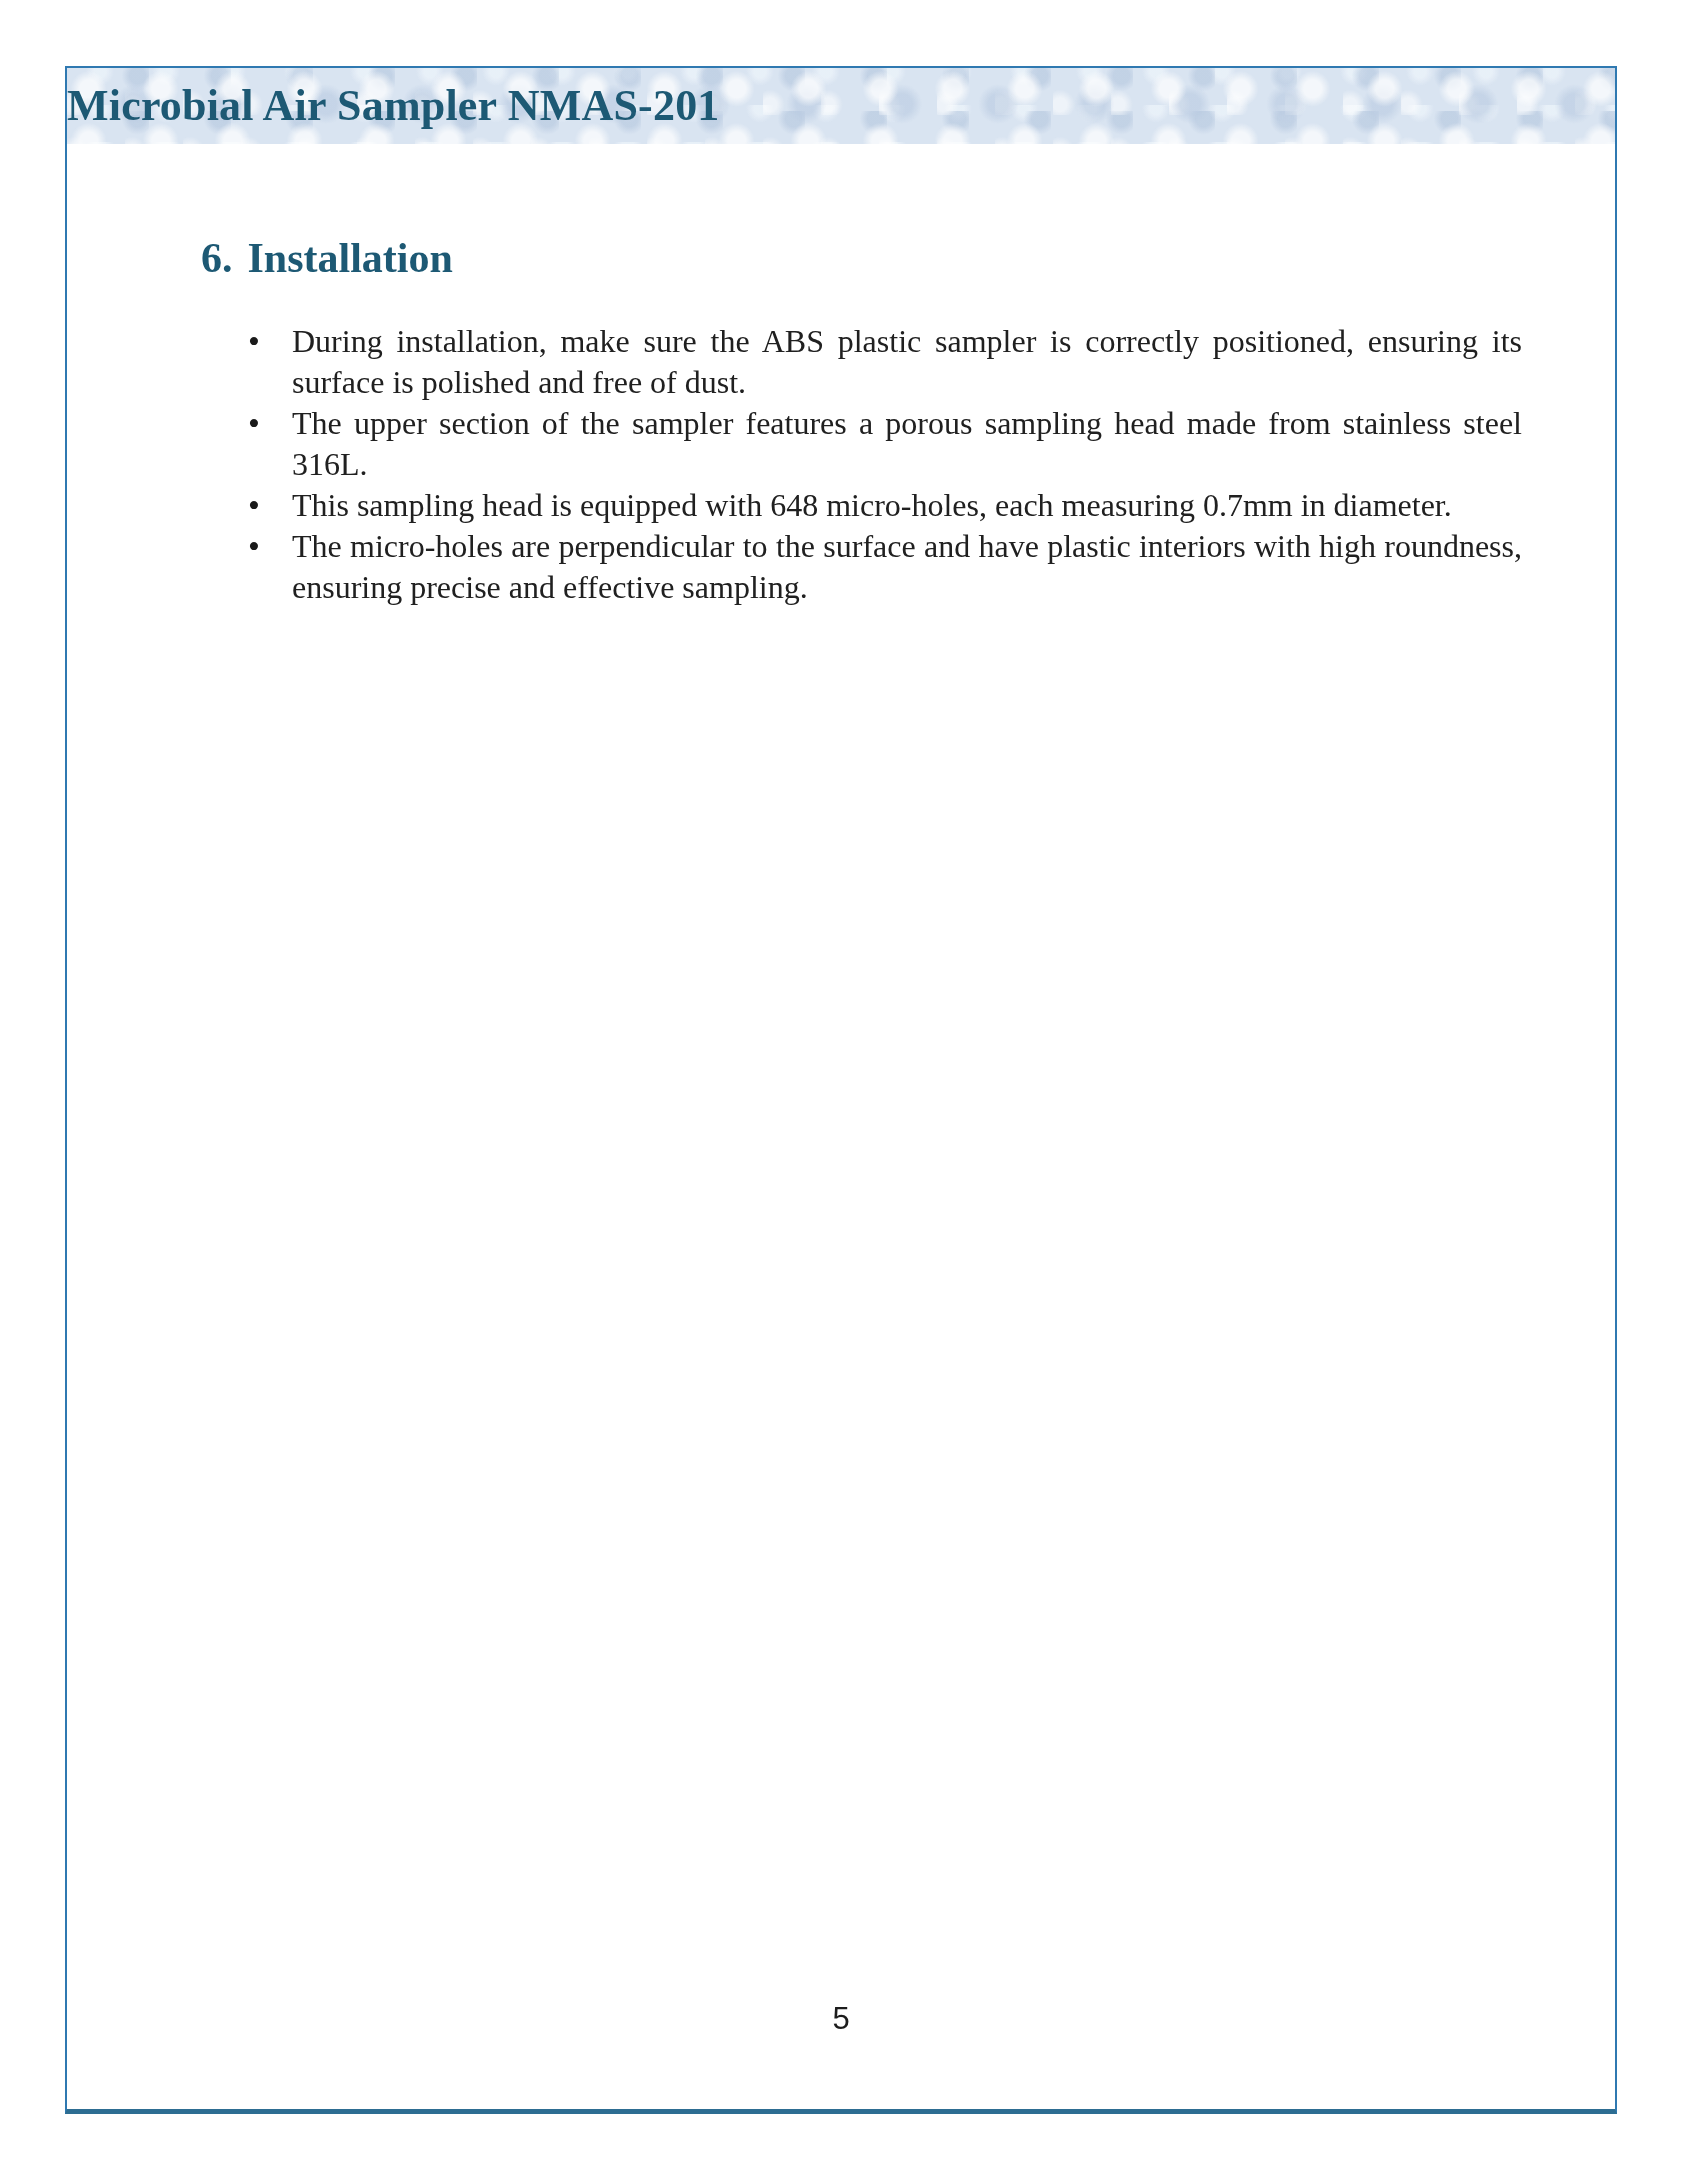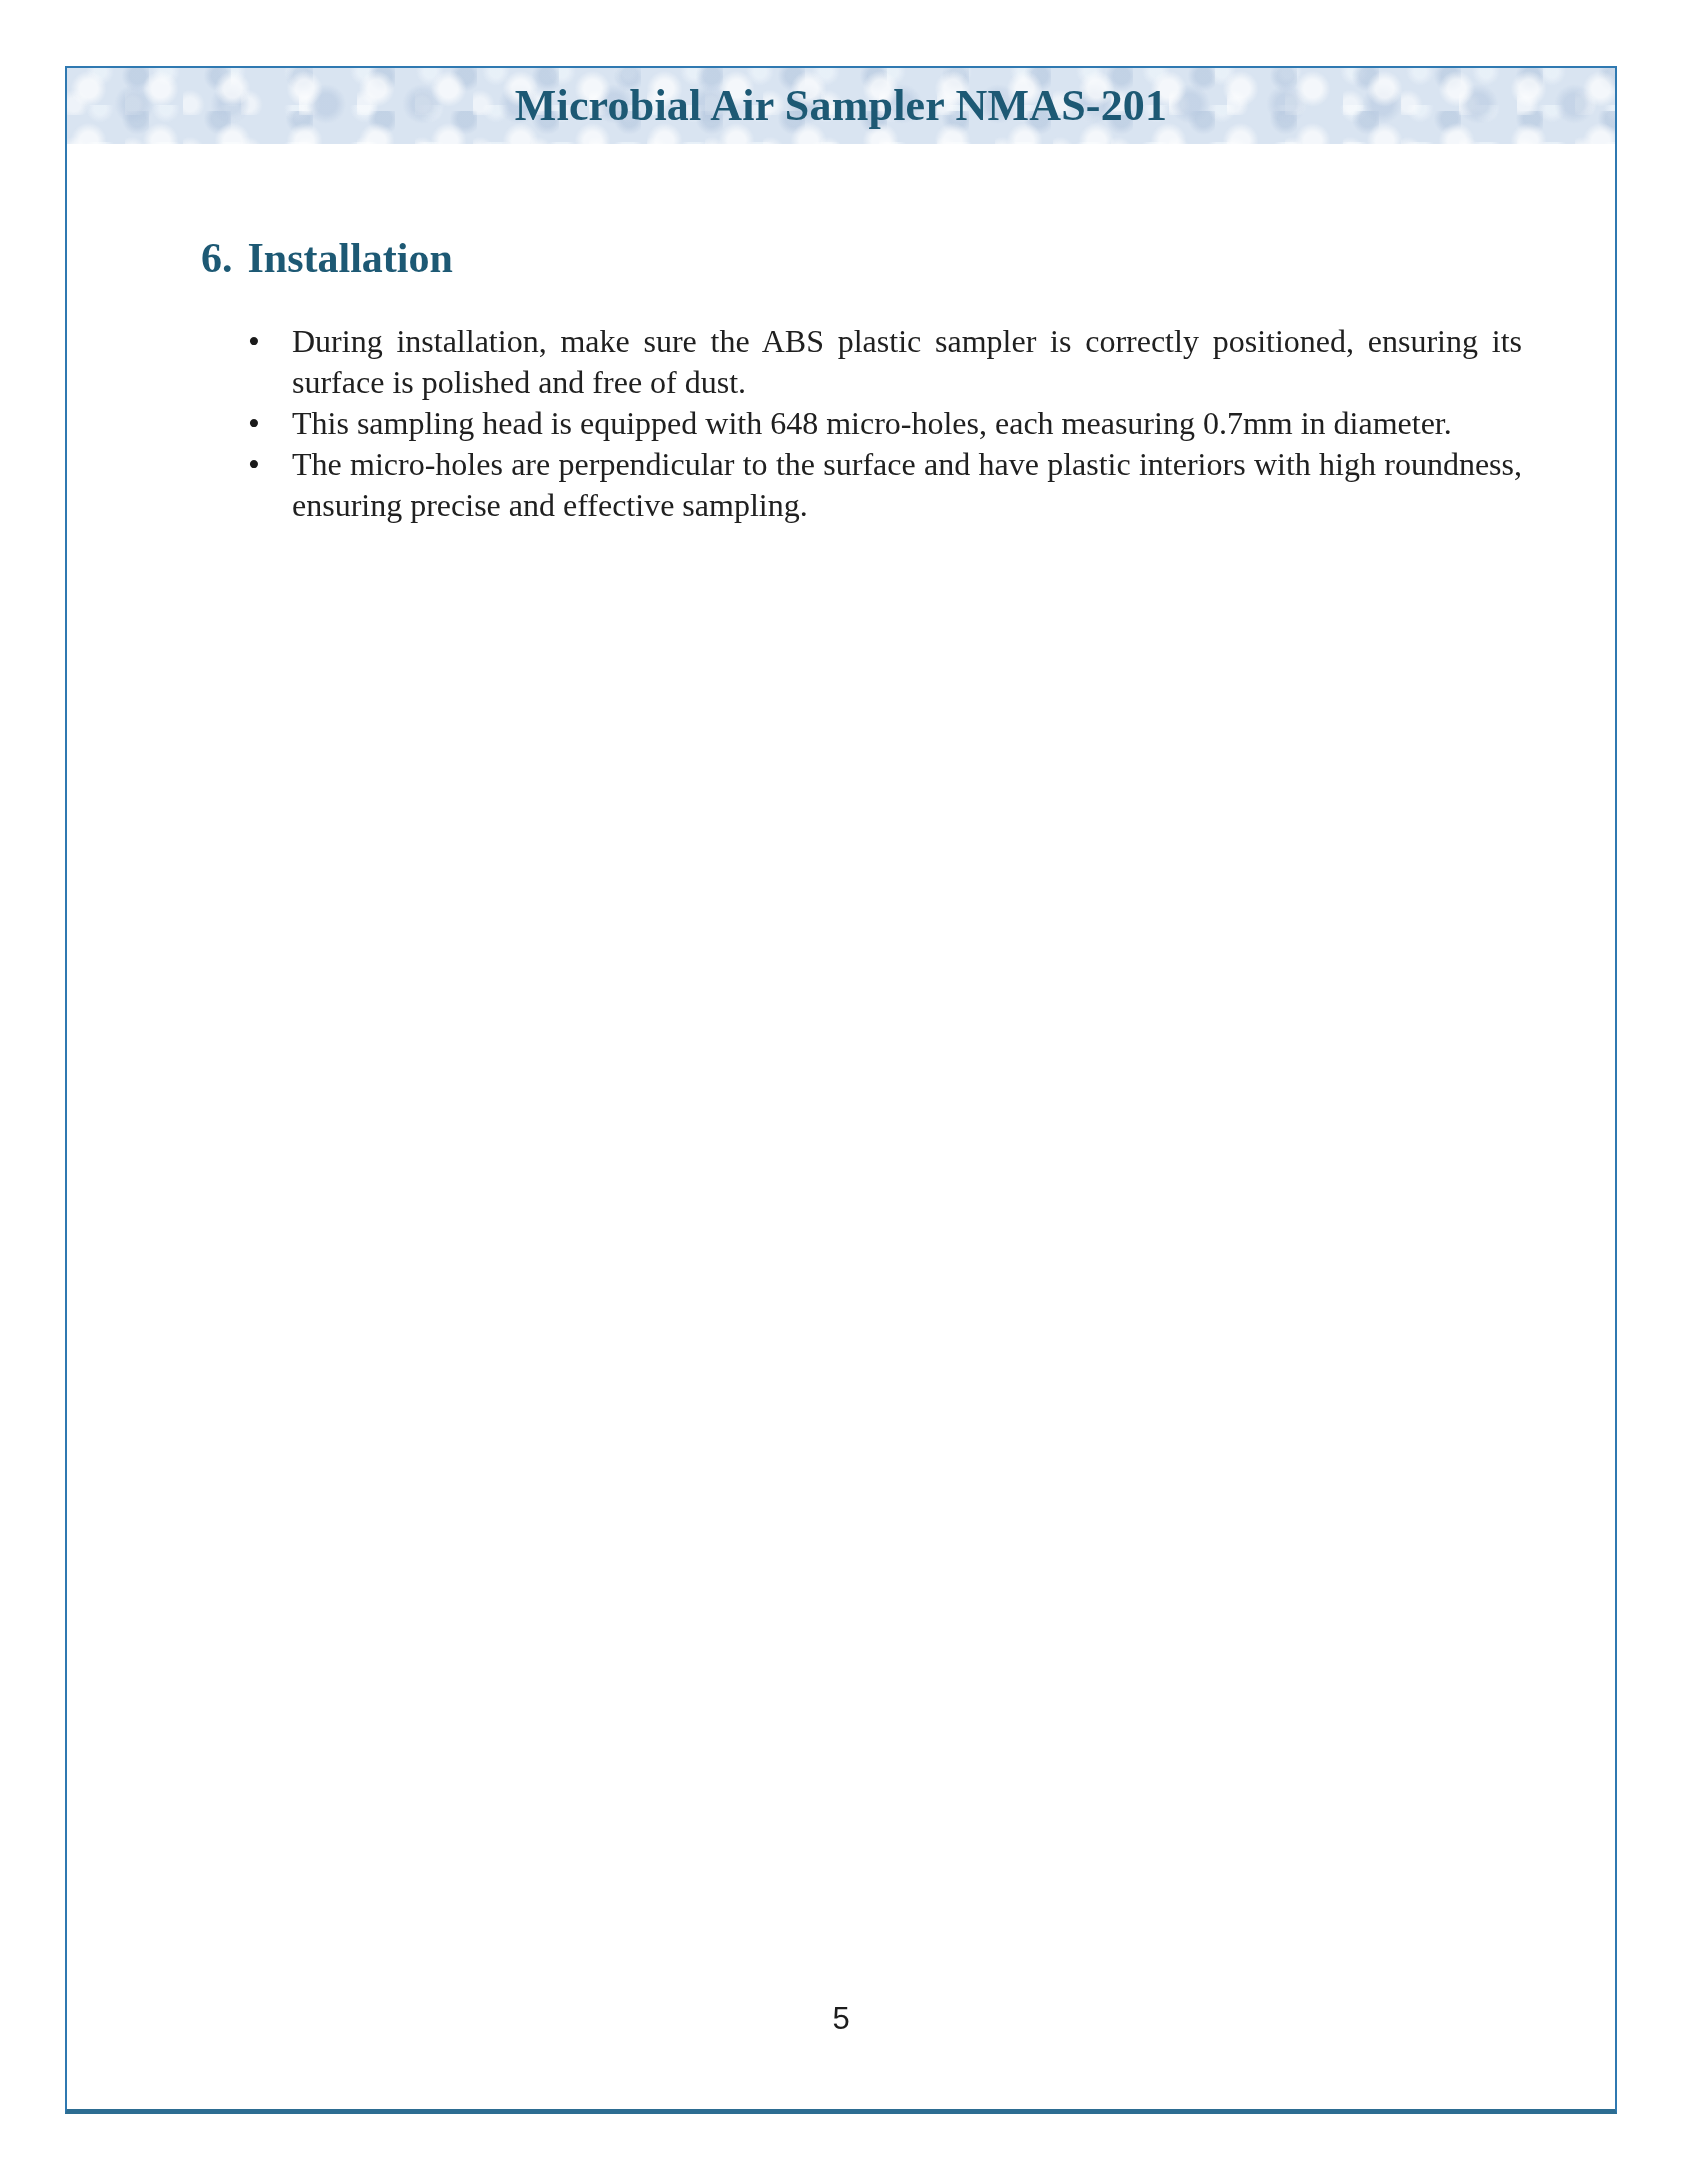--- a/index.html
+++ b/index.html
@@ -39,21 +39,21 @@
     background-color: #d9e4f1;
     background-image:
       radial-gradient(circle at 30% 40%, rgba(255,255,255,0.70) 0 9px,  rgba(255,255,255,0) 18px),
       radial-gradient(circle at 70% 60%, rgba(181,199,223,0.55) 0 10px, rgba(181,199,223,0) 20px),
       radial-gradient(circle at 12% 78%, rgba(255,255,255,0.55) 0 7px,  rgba(255,255,255,0) 15px),
       radial-gradient(circle at 86% 18%, rgba(172,192,218,0.50) 0 8px,  rgba(172,192,218,0) 16px),
       radial-gradient(circle at 50% 10%, rgba(236,243,250,0.80) 0 6px,  rgba(236,243,250,0) 14px);
     background-size: 72px 52px, 96px 60px, 58px 47px, 82px 43px, 66px 37px;
     display: flex;
     align-items: center;
-    justify-content: center;
+    justify-content: flex-start;
   }
   .doc-title {
     margin: 0;
     font-size: 44px;
     line-height: 1;
     font-weight: bold;
     color: #1d5974;
     letter-spacing: 0.2px;
   }
   .section-heading {
@@ -113,20 +113,23 @@
       <h2 class="section-heading">
         <span>6.</span>
         <span>Installation</span>
       </h2>
 
       <ul class="bullets">
         <li>
           <span>During installation, make sure the ABS plastic sampler is correctly positioned, ensuring its surface is polished and free of dust.</span>
         </li>
         <li>
+          <span>The upper section of the sampler features a porous sampling head made from stainless steel 316L.</span>
+        </li>
+        <li>
           <span>This sampling head is equipped with 648 micro-holes, each measuring 0.7mm in diameter.</span>
         </li>
         <li>
           <span>The micro-holes are perpendicular to the surface and have plastic interiors with high roundness, ensuring precise and effective sampling.</span>
         </li>
       </ul>
     </main>
 
     <footer>
       <div class="page-number">5</div>

